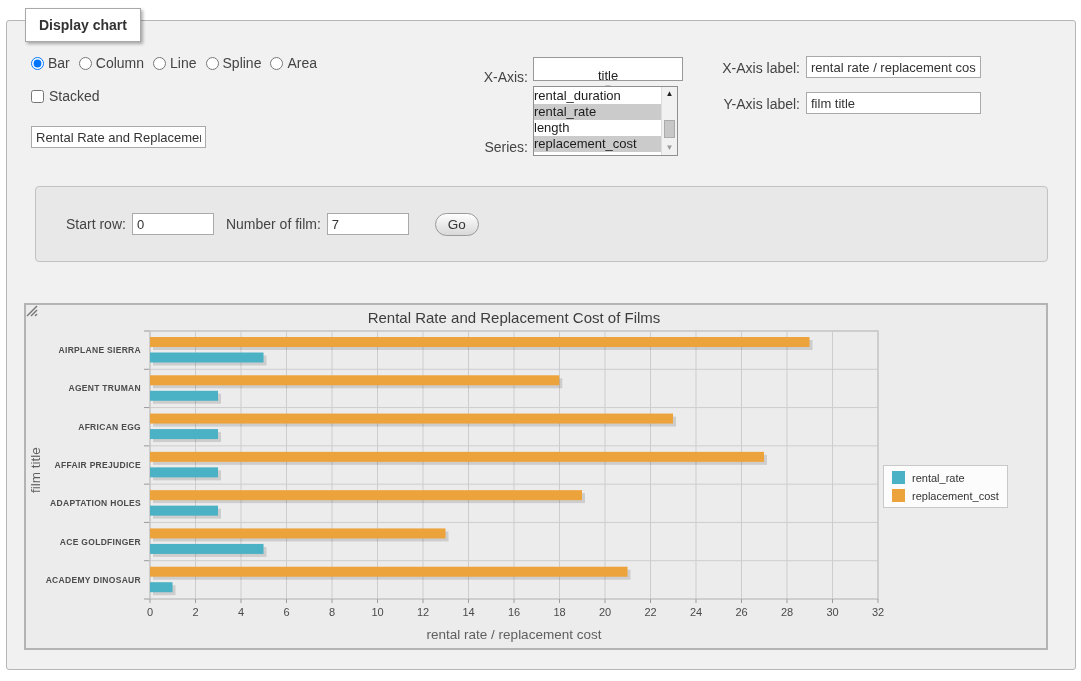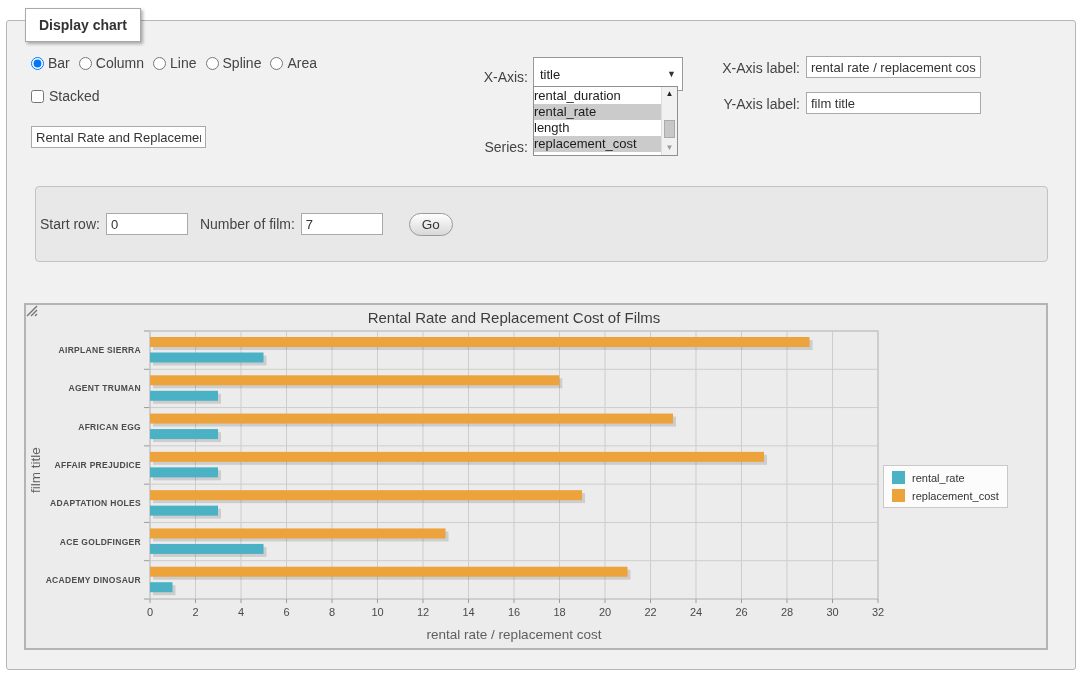--- a/index.html
+++ b/index.html
@@ -36,42 +36,43 @@
   .yal-input  { position:absolute; left:806px; top:92px; width:175px; }
   .flab { position:absolute; text-align:right; color:#444; }
   .lab-xaxis  { left:428px; top:69px;  width:100px; }
   .lab-series { left:428px; top:139px; width:100px; }
   .lab-xal    { left:700px; top:60px;  width:100px; }
   .lab-yal    { left:700px; top:96px;  width:100px; }
   
   .selectbox {
     position:absolute; left:533px; top:57px; width:150px; height:24px;
     background:#fff; border:1px solid #999; display:flex; align-items:center;
-    justify-content:space-between; padding:16px 6px; font-size:13px; color:#222;
+    justify-content:space-between; padding:10px 6px; font-size:13px; color:#222;
     cursor:default;
+    flex-direction:column;
   }
   .selectbox .arrow { font-size:9px; color:#333; }
   
   .listbox {
     position:absolute; left:533px; top:86px; width:145px; height:70px;
     background:#fff; border:1px solid #8f8f8f; display:flex;
   }
   .lb-items { flex:1; overflow:hidden; padding-top:1px; }
   .lb-item { height:16px; line-height:16px; font-size:13px; color:#1c1c1c; white-space:nowrap; }
   .lb-item.sel { background:#cbcbcb; }
   .lb-scroll { width:16px; background:#f1f1f1; border-left:1px solid #dedede; position:relative; }
   .lb-up, .lb-down { position:absolute; left:0; width:100%; height:14px; text-align:center; font-size:8px; line-height:14px; }
   .lb-up { top:0; color:#222; }
   .lb-down { bottom:0; color:#9a9a9a; }
   .lb-thumb { position:absolute; left:2px; right:2px; top:33px; height:18px; background:#c7c7c7; border:1px solid #ababab; }
   
   .rowpanel {
     position:absolute; left:35px; top:186px; width:1013px; height:76px;
     background:#e8e8e8; border:1px solid #c2c2c2; border-radius:4px;
-    display:flex; align-items:center; padding-left:4px;
+    display:flex; align-items:center; padding-left:30px;
   }
   .rowpanel .rp-lab { margin-right:6px; color:#444; }
   .rowpanel .tin { width:82px; margin-right:12px; }
   .gobtn {
     margin-left:14px; padding:3px 12px; border:1px solid #9a9a9a; border-radius:13px;
     background:linear-gradient(#fefefe,#d8d8d8); font-family:"Liberation Sans",sans-serif;
     font-size:13.5px; color:#333; cursor:pointer;
   }
   
   .chartpanel {

